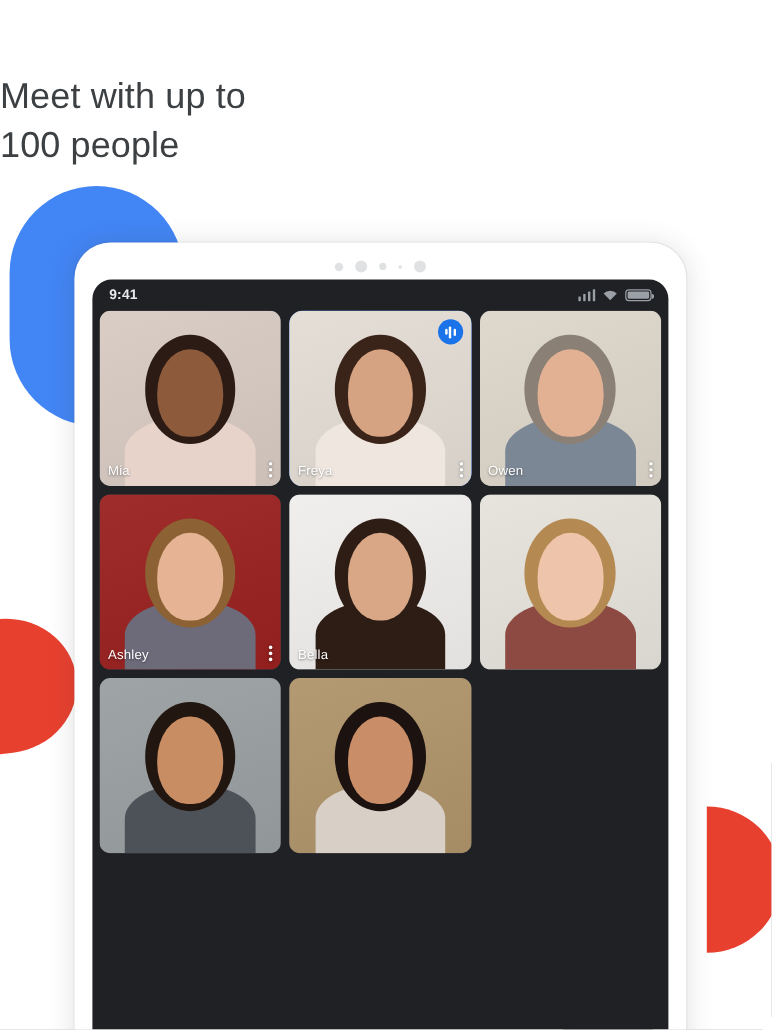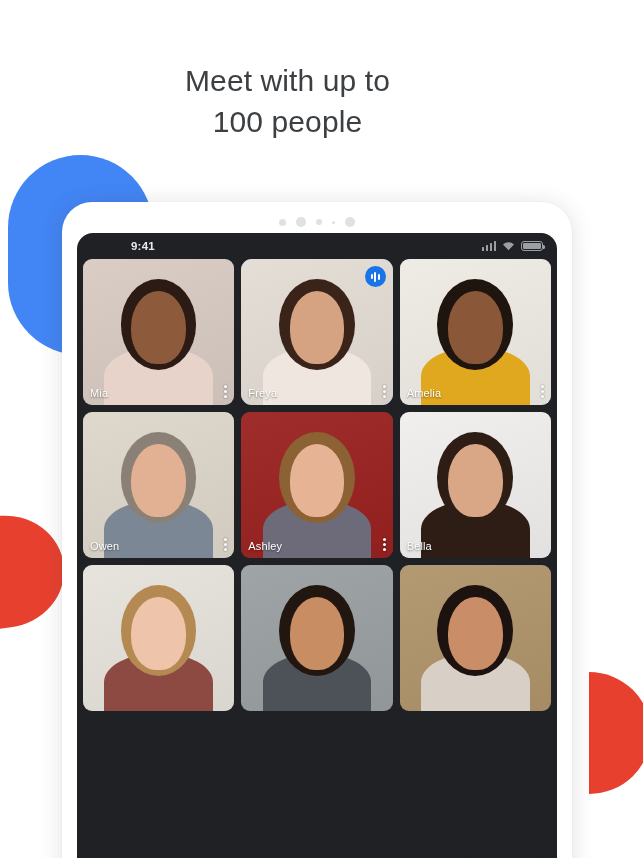--- a/index.html
+++ b/index.html
@@ -19,21 +19,20 @@
     background: #ffffff;
     overflow: hidden;
   }
 
   
   .headline {
     position: absolute;
     top: 60px;
     left: 0;
     width: 575px;
-    text-align: center;
     font-size: 30px;
     line-height: 41px;
     font-weight: 400;
     color: #3c4043;
     letter-spacing: 0.1px;
     z-index: 8;
   }
   .headline .ln { display: block; }
 
   
@@ -117,21 +116,20 @@
     display: flex;
     align-items: center;
     justify-content: space-between;
     padding: 0 14px 0 14px;
   }
   .clock {
     color: #e8eaed;
     font-size: 11.5px;
     font-weight: 700;
     letter-spacing: 0.2px;
-    margin-left: 40px;
   }
   .sysicons { display: flex; align-items: flex-end; gap: 6px; }
   .signal { display: flex; align-items: flex-end; gap: 1.5px; height: 10px; }
   .signal b { display: block; width: 2.5px; background: #9aa0a6; border-radius: 0.5px; }
   .signal b:nth-child(1) { height: 4px; }
   .signal b:nth-child(2) { height: 6px; }
   .signal b:nth-child(3) { height: 8px; }
   .signal b:nth-child(4) { height: 10px; }
   .wifi { width: 13px; height: 10px; position: relative; }
   .wifi svg { display: block; }
@@ -335,34 +333,20 @@
             </div>
             <span class="label">Freya</span>
             <span class="kebab">
               <i></i>
               <i></i>
               <i></i>
             </span>
           </div>
           <div class="tile">
             <div class="photo">
-              <div class="bg" style="background:linear-gradient(160deg,#efece6,#e1ded8)"></div>
-              <div class="body" style="left:14%;width:72%;height:40%;background:#e0a81f"></div>
-              <div class="hair" style="left:25%;top:14%;width:50%;height:62%;background:#1f150f"></div>
-              <div class="head" style="left:32%;top:22%;width:36%;height:50%;background:#8a5839"></div>
-            </div>
-            <span class="label">Amelia</span>
-            <span class="kebab">
-              <i></i>
-              <i></i>
-              <i></i>
-            </span>
-          </div>
-          <div class="tile">
-            <div class="photo">
               <div class="bg" style="background:linear-gradient(160deg,#ded8cd,#d0cabf)"></div>
               <div class="body" style="left:14%;width:72%;height:40%;background:#7c8795"></div>
               <div class="hair" style="left:25%;top:14%;width:50%;height:62%;background:#8a8076"></div>
               <div class="head" style="left:32%;top:22%;width:36%;height:50%;background:#e2b193"></div>
             </div>
             <span class="label">Owen</span>
             <span class="kebab">
               <i></i>
               <i></i>
               <i></i>

